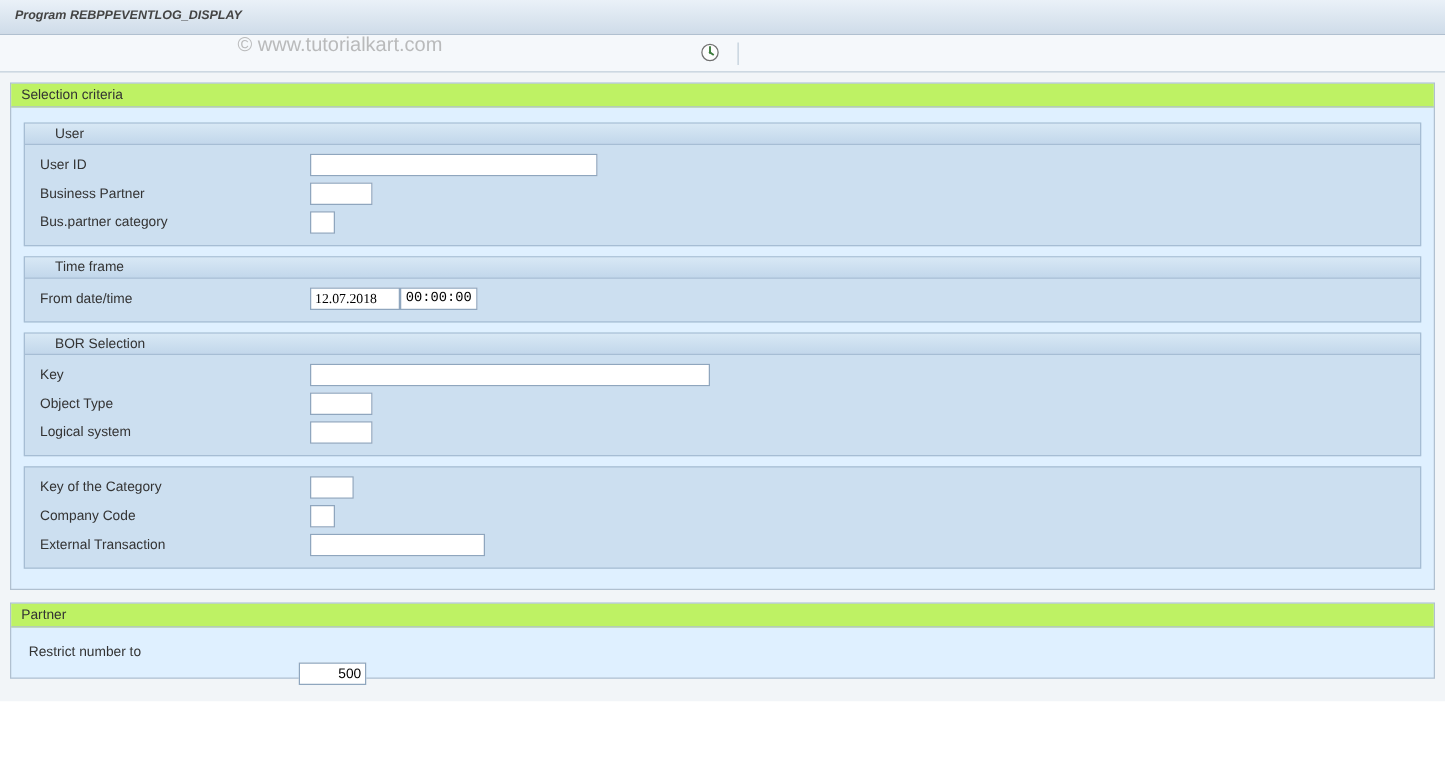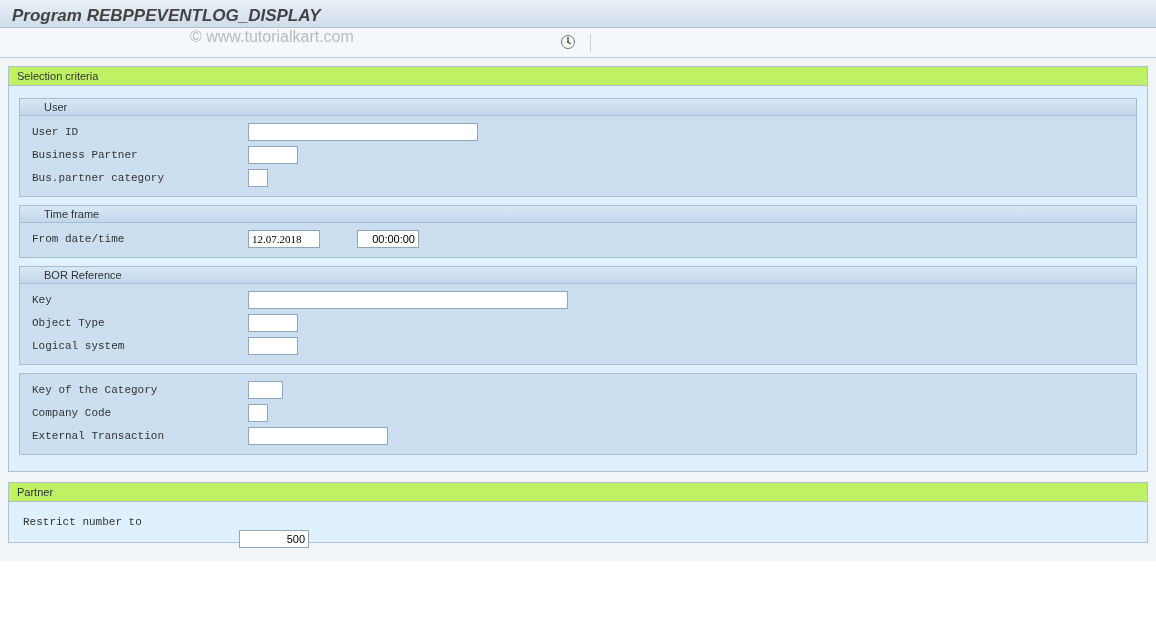--- a/index.html
+++ b/index.html
@@ -14,21 +14,21 @@
     }
     .title-bar {
       background: linear-gradient(to bottom, #eaf1f8 0%, #cfdce9 100%);
       border-bottom: 1px solid #b0c0d0;
       padding: 6px 12px;
       height: 28px;
     }
     .title-text {
       font-weight: bold;
       font-style: italic;
-      font-size: 17px;
+      font-size: 10px;
       color: #444;
     }
     .toolbar {
       background: #f5f8fb;
       border-bottom: 1px solid #c0cdda;
       height: 30px;
       padding: 4px 8px;
       display: flex;
       align-items: center;
       position: relative;
@@ -85,39 +85,38 @@
       display: flex;
       align-items: center;
       height: 22px;
       margin: 1px 0;
     }
     .field-label {
       width: 220px;
       font-size: 11px;
       color: #333;
       padding-left: 4px;
-      font-family: Liberation Mono, monospace;
     }
     .field-input {
       border: 1px solid #8fa6be;
       background: #ffffff;
       font-family: Arial, sans-serif;
       font-size: 11px;
       height: 18px;
       padding: 1px 3px;
     }
     .w-large { width: 230px; }
     .w-medium { width: 140px; }
     .w-small { width: 50px; }
     .w-smaller { width: 35px; }
     .w-xsmall { width: 20px; }
     .w-date { width: 72px; font-family: Liberation Serif, serif; font-size: 11px; text-align: left; }
-    .w-time { width: 62px; font-family: Liberation Sans, sans-serif; font-size: 11px; text-align: right; margin-left: 37px; }
+    .w-time { width: 62px; font-family: Liberation Mono, monospace; font-size: 11px; text-align: center; }
     .w-key { width: 320px; }
-    .w-num { width: 70px; text-align: right; margin-top: 34px; }
+    .w-num { width: 54px; text-align: right; margin-top: 34px; }
     .watermark {
       position: absolute;
       left: 190px;
       top: 0;
       font-size: 16px;
       color: rgba(160,160,160,0.7);
       pointer-events: none;
       font-family: Arial, sans-serif;
     }
   </style>
@@ -169,21 +168,21 @@
         <div class="inner-group-body">
           <div class="field-row">
             <span class="field-label">From date/time</span>
             <input class="field-input w-date" value="12.07.2018" style="">
             <input class="field-input w-time" value="00:00:00" style="">
           </div>
         </div>
       </div>
 
       <div class="inner-group">
-        <div class="inner-group-header">BOR Reference</div>
+        <div class="inner-group-header">BOR Selection</div>
         <div class="inner-group-body">
           <div class="field-row">
             <span class="field-label">Key</span>
             <input class="field-input w-key" value="" style="">
           </div>
           <div class="field-row">
             <span class="field-label">Object Type</span>
             <input class="field-input w-small" value="" style="">
           </div>
           <div class="field-row">

